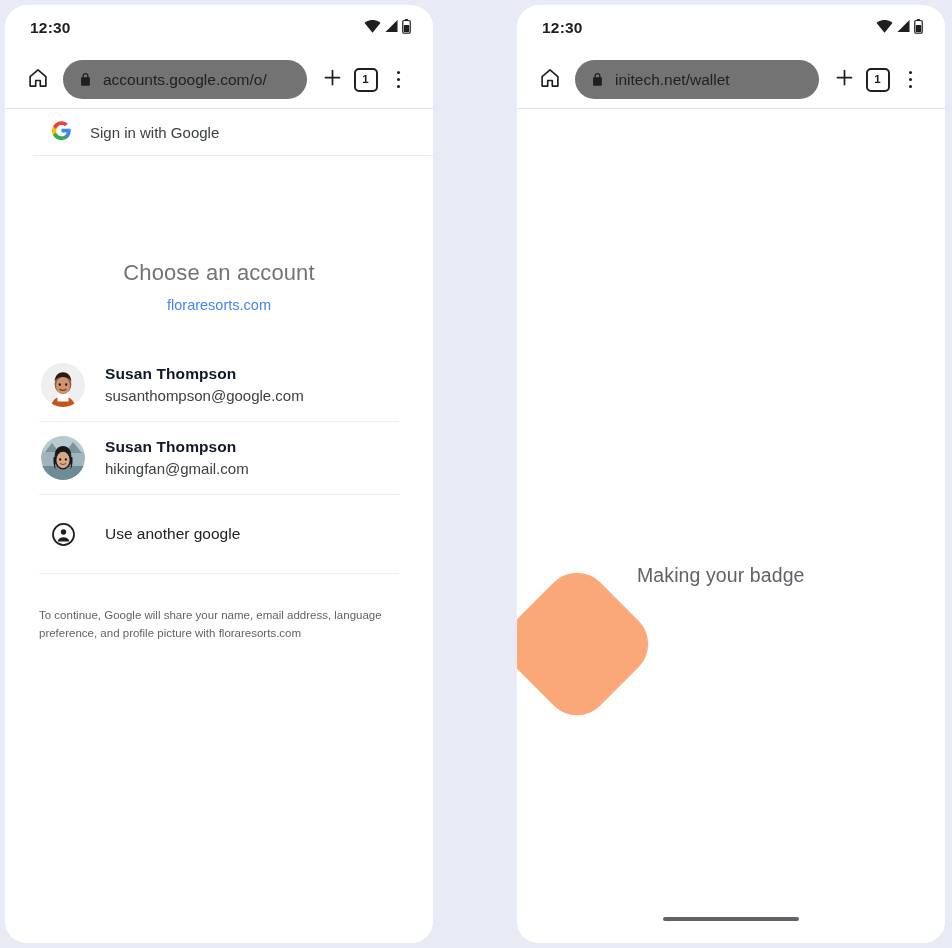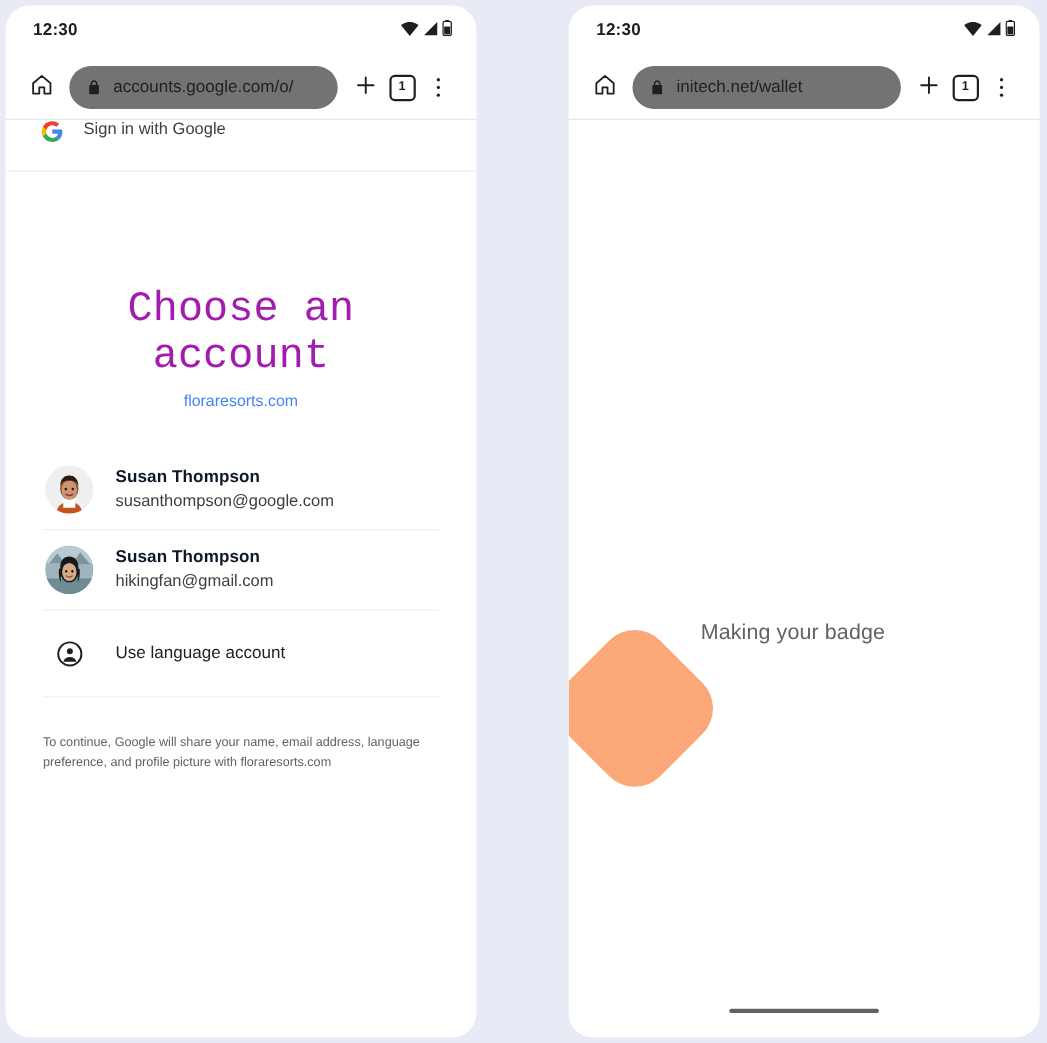--- a/index.html
+++ b/index.html
@@ -148,43 +148,43 @@
     flex: 1 1 auto;
     overflow: hidden;
     position: relative;
     background: #fff;
   }
 
   
   .gheader {
     height: 47px;
     display: flex;
-    align-items: flex-start;
-    padding-left: 32px;
+    align-items: center;
+    padding-left: 18px;
     border-bottom: 1px solid #ececec;
     box-sizing: border-box;
+    margin-left: 28px;
   }
   .gheader-label {
     font-size: 15px;
     color: #3c4043;
     margin-left: 18px;
   }
 
   
   .chooser {
     padding: 0 34px;
   }
   .chooser-title {
     text-align: center;
-    font-size: 38px;
+    font-size: 22px;
     font-weight: 400;
-    color: #a21caf;
+    color: #737373;
     margin: 104px 0 0 0;
     letter-spacing: .1px;
-    font-family: Liberation Mono, monospace;
   }
   .chooser-sub {
     text-align: center;
     font-size: 14.5px;
     color: #3c4043;
     margin-top: 26px;
   }
   .chooser-domain {
     text-align: center;
     font-size: 14.5px;
@@ -418,21 +418,21 @@
           </div>
 
           <div class="another-row">
             <div class="another-icon">
               <svg width="25" height="25" viewBox="0 0 24 24">
                 <circle cx="12" cy="12" r="10.1" fill="none" stroke="#1f1f1f" stroke-width="1.7"></circle>
                 <circle cx="12" cy="9.6" r="2.6" fill="#1f1f1f"></circle>
                 <path d="M6.3 18.7c.7-2.6 3-4 5.7-4s5 1.4 5.7 4" fill="#1f1f1f"></path>
               </svg>
             </div>
-            <span class="another-label">Use language account</span>
+            <span class="another-label">Use another google</span>
           </div>
 
         </div>
 
         <div class="consent">To continue, Google will share your name, email address, language preference, and profile picture with floraresorts.com</div>
       </div>
     </div>
   </div>
 
   <div class="phone">

